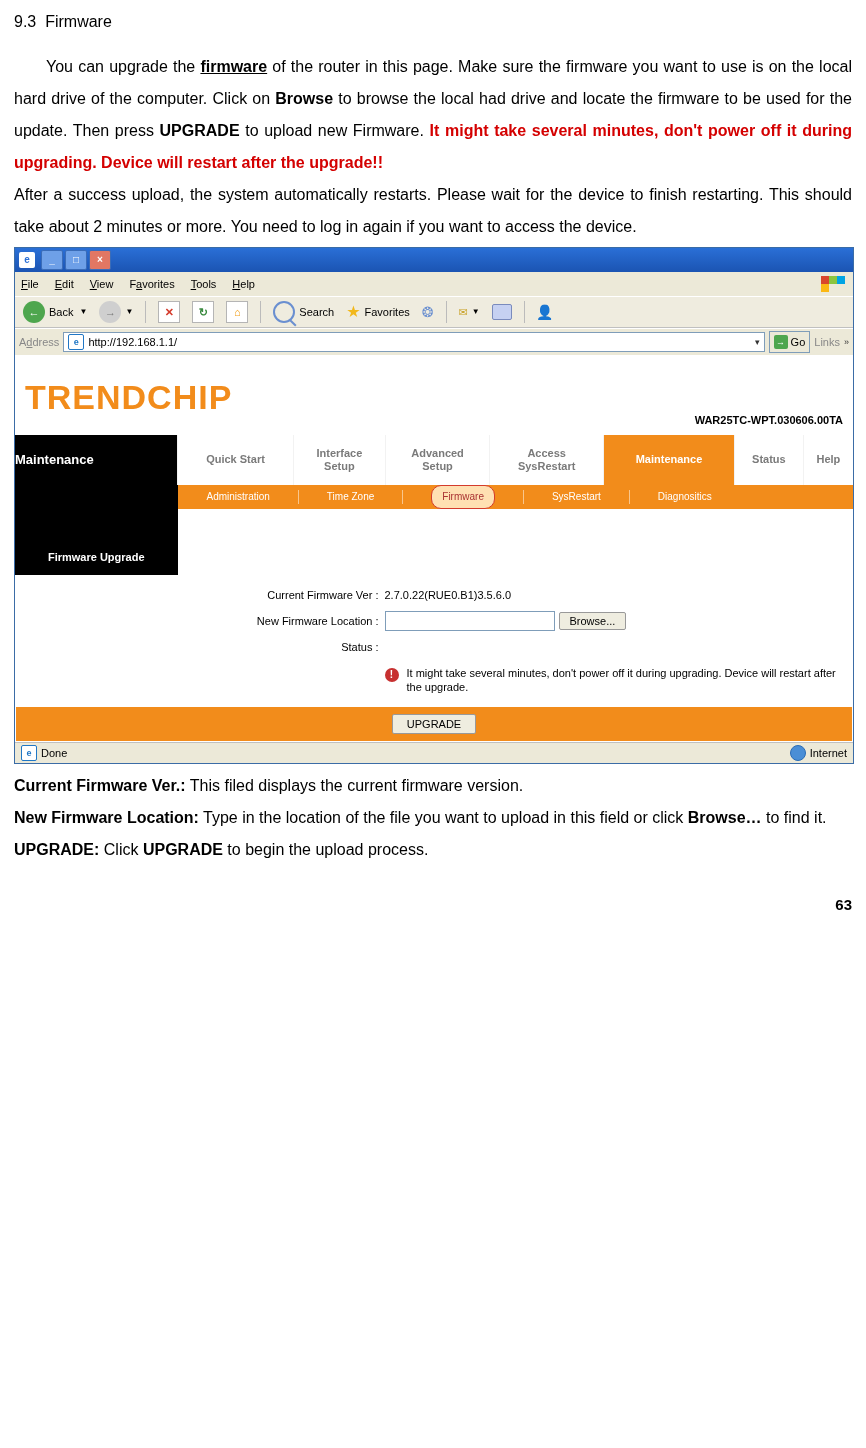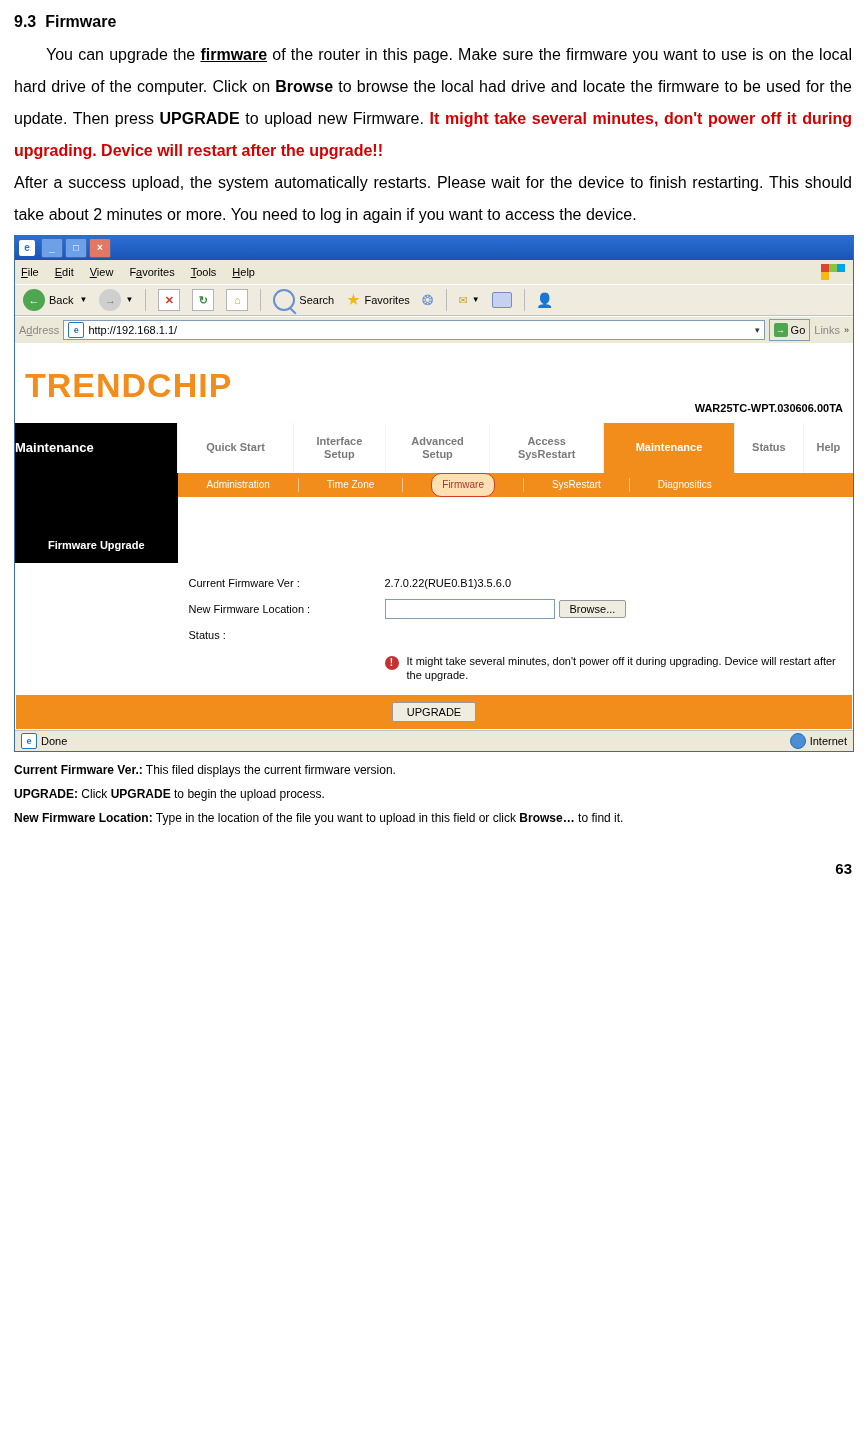--- a/index.html
+++ b/index.html
@@ -10,22 +10,22 @@
     width: 866px;
     box-sizing: border-box;
   }
   .page {
     padding: 10px 14px 0 14px;
     font-size: 16px;
     line-height: 2.0;
   }
   .section-title {
     font-size: 16px;
-    font-weight: bold;
-    margin-bottom: 5px;
+    font-weight: normal;
+    margin-bottom: 17px;
     line-height: 1.5;
   }
   .para {
     margin: 0;
     text-align: justify;
   }
   .indent { text-indent: 2em; }
   .bold { font-weight: bold; }
   .underline { text-decoration: underline; }
   .red { color: #d40000; }
@@ -122,40 +122,40 @@
   .subnav-item.active .chip {
     border: 1px solid #d43b2c; background: #ffe0b2; color: #a33; border-radius: 10px; padding: 1px 10px;
   }
   .subnav-sep { height: 14px; width: 1px; background: rgba(255,255,255,0.5); }
   .section-label-row { height: 30px; }
   .section-label { background: #000; color: #fff; font-size: 11px; font-weight: bold; text-align: center; width: 162px; padding: 7px 0;}
   .section-body { background: #fff; }
 
   .form-area { padding: 4px 10px 10px 10px; font-size: 11px; color: #000; }
   .form-row { display: flex; align-items: center; margin: 4px 0; }
-  .form-label { width: 190px; text-align: left; padding-right: 6px; color: #000; }
+  .form-label { width: 190px; text-align: right; padding-right: 6px; color: #000; }
   .form-val { display: flex; align-items: center; gap: 4px; }
   .text-input { width: 168px; height: 18px; border: 1px solid #7f9db9; background: #fff; }
   .browse-btn, .upgrade-btn {
     border: 1px solid #999; background: #efede0; padding: 2px 10px; font-size: 11px; border-radius: 2px;
   }
   .status-row { display: flex; margin-top: 8px; }
   .status-icon { width:14px;height:14px;border-radius:50%;background:#c73030;color:#fff;display:flex;align-items:center;justify-content:center;font-size:10px;font-weight:bold;margin-right:8px;margin-top:2px;flex-shrink:0}
   .status-text { font-size: 11px; line-height: 1.3; max-width: 570px;}
 
   .upgrade-row { height: 34px; background: #f28c1b; display: flex; align-items: center; justify-content: center; }
   .upgrade-btn { padding: 3px 14px; }
 
   .statusbar { height: 20px; background: #ece9d8; border-top: 1px solid #c0c0c0; display: flex; align-items: center; padding: 0 6px; gap: 6px; }
   .sb-left { display:flex;align-items:center;gap:4px;flex:1;}
   .sb-icon{width:14px;height:14px;background:#fff;border:1px solid #2077c5;border-radius:2px;display:flex;align-items:center;justify-content:center;color:#2077c5;font-size:9px;font-weight:bold}
   .sb-right{display:flex;align-items:center;gap:4px}
   .globe{width:14px;height:14px;border-radius:50%;background:#4a8ed6;border:1px solid #2a6cb6}
 
-  .desc-block { margin-top: 6px; font-size: 12px; line-height: 2.0; }
+  .desc-block { margin-top: 6px; font-size: 16px; line-height: 2.0; }
   .pgnum { text-align: right; font-weight: bold; padding: 30px 14px 10px 0; font-size: 15px;}
 </style>
 </head>
 <body>
 
 <div class="page">
   <div class="section-title">
     <span>9.3</span>
     <span>&nbsp;</span><span>Firmware</span>
   </div>
@@ -360,21 +360,21 @@
         <span>Internet</span>
       </div>
     </div>
   </div>
 
   <div class="desc-block">
     <p class="para">
       <span class="bold">Current Firmware Ver.:</span><span> This filed displays the current firmware version.</span>
     </p>
     <p class="para">
-      <span class="bold">UPGRADE:</span><span> Click </span><span class="bold">UPGRADE</span><span> to begin the upload process.</span>
+      <span class="bold">New Firmware Location:</span><span> Type in the location of the file you want to upload in this field or click </span><span class="bold">Browse…</span><span> to find it.</span>
     </p>
     <p class="para">
-      <span class="bold">New Firmware Location:</span><span> Type in the location of the file you want to upload in this field or click </span><span class="bold">Browse…</span><span> to find it.</span>
+      <span class="bold">UPGRADE:</span><span> Click </span><span class="bold">UPGRADE</span><span> to begin the upload process.</span>
     </p>
   </div>
 </div>
 
 <div class="pgnum">63</div>
 
 </body></html>

